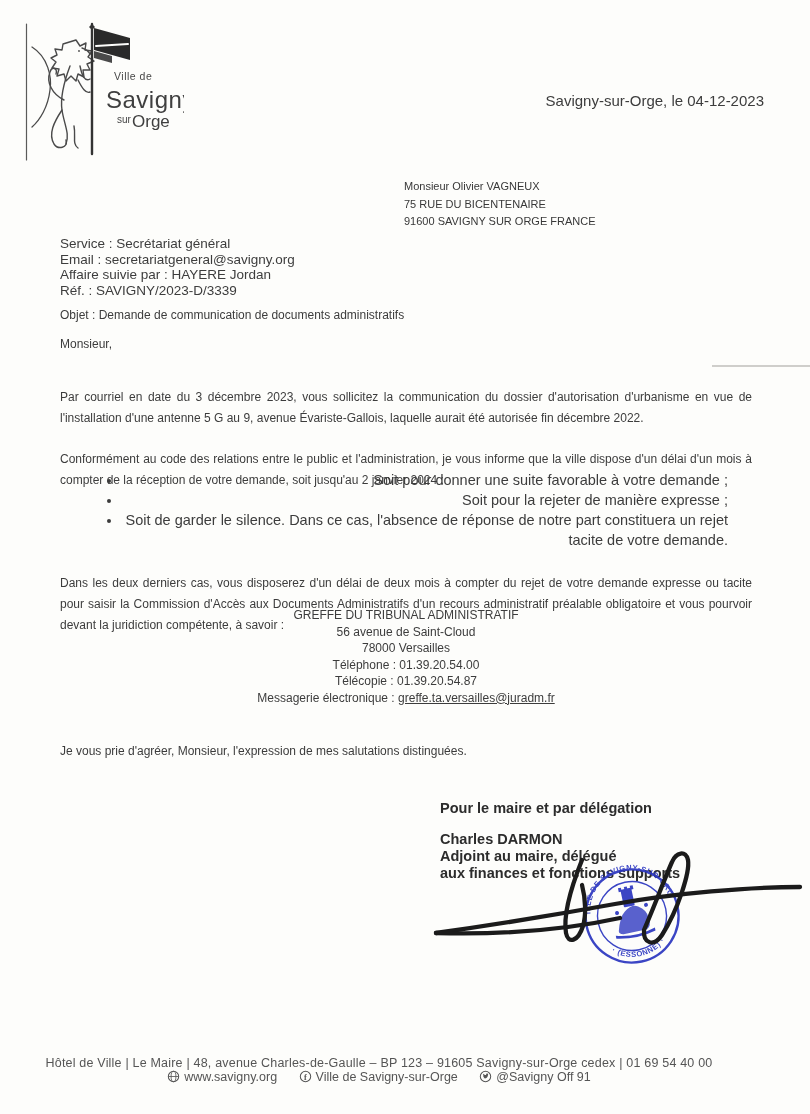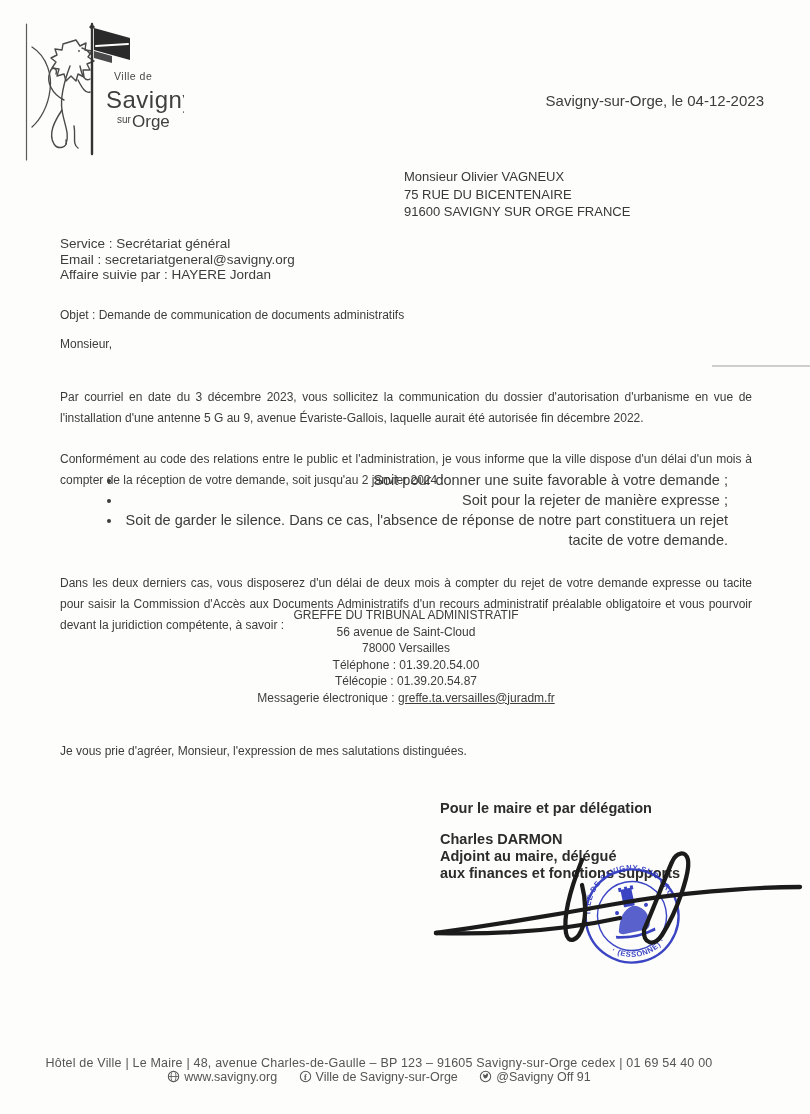--- a/index.html
+++ b/index.html
@@ -4,21 +4,21 @@
 <style>
   html,body{margin:0;padding:0;}
   body{background:#fcfcfa;font-family:"Liberation Sans", sans-serif;}
   .page{position:relative;width:810px;height:1114px;background:#fdfdfb;color:#3a3a3a;overflow:hidden;}
 
   
   .logo{position:absolute;left:24px;top:22px;}
   .date-line{position:absolute;top:52px;right:46px;font-size:15px;color:#3d3d3d;margin-top:40px;}
 
   
-  .recipient{position:absolute;left:404px;top:168px;font-size:13px;line-height:17.5px;color:#383838;}
+  .recipient{position:absolute;left:404px;top:178px;font-size:11px;line-height:17.5px;color:#383838;}
 
   
   .sender{position:absolute;left:60px;top:236px;font-size:13.5px;line-height:15.5px;color:#3d3d3d;}
 
   
   .tx{position:absolute;left:60px;width:692px;font-size:12px;color:#3c3c3c;}
   .objet{top:308px;}
   .salutation{top:337px;}
   .para{line-height:21px;text-align:justify;margin-top:28px;}
   .para1{top:359px;}
@@ -90,20 +90,21 @@
   <div class="recipient">
     <div>Monsieur Olivier VAGNEUX</div>
     <div>75 RUE DU BICENTENAIRE</div>
     <div>91600 SAVIGNY SUR ORGE FRANCE</div>
   </div>
 
   <div class="sender">
     <div>Service : Secrétariat général</div>
     <div>Email : secretariatgeneral@savigny.org</div>
     <div>Affaire suivie par : HAYERE Jordan</div>
+    <div>Réf. : SAVIGNY/2023-D/3339</div>
   </div>
 
   <div class="tx objet">Objet : Demande de communication de documents administratifs</div>
   <div class="tx salutation">Monsieur,</div>
   <div class="tx para para1">Par courriel en date du 3 décembre 2023, vous sollicitez la communication du dossier d'autorisation d'urbanisme en vue de l'installation d'une antenne 5 G au 9, avenue Évariste-Gallois, laquelle aurait été autorisée fin décembre 2022.</div>
   <div class="tx para para2">Conformément au code des relations entre le public et l'administration, je vous informe que la ville dispose d'un délai d'un mois à compter de la réception de votre demande, soit jusqu'au 2 janvier 2024 :</div>
 
   <div class="bullets">
     <ul>
       <li>Soit pour donner une suite favorable à votre demande ;</li>

